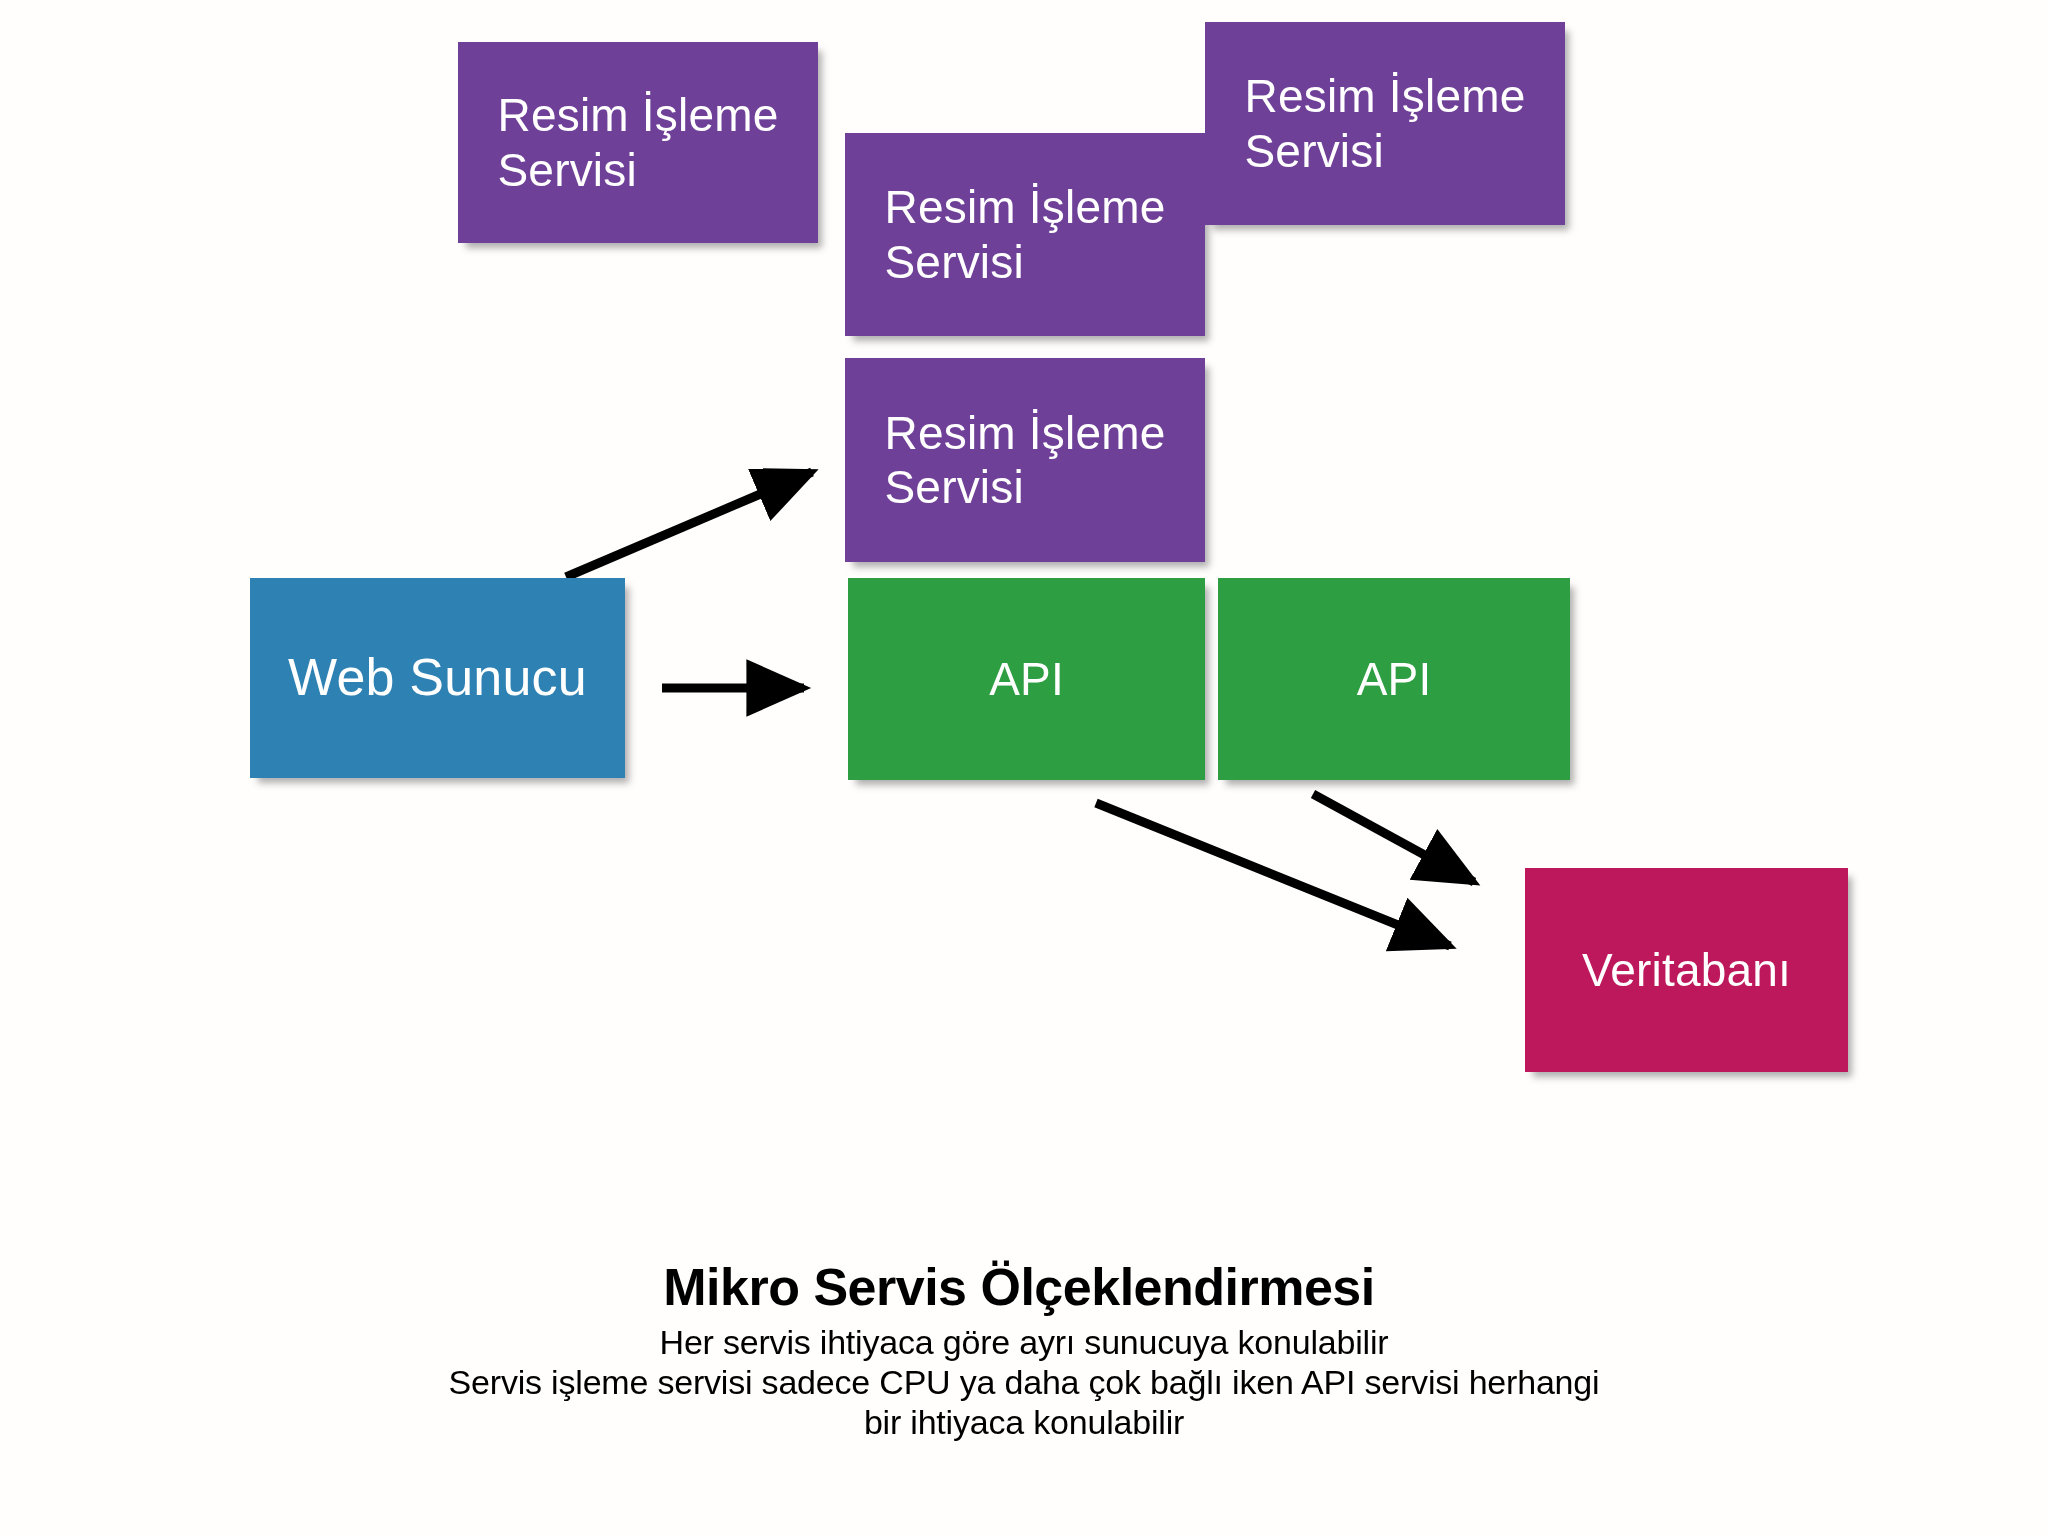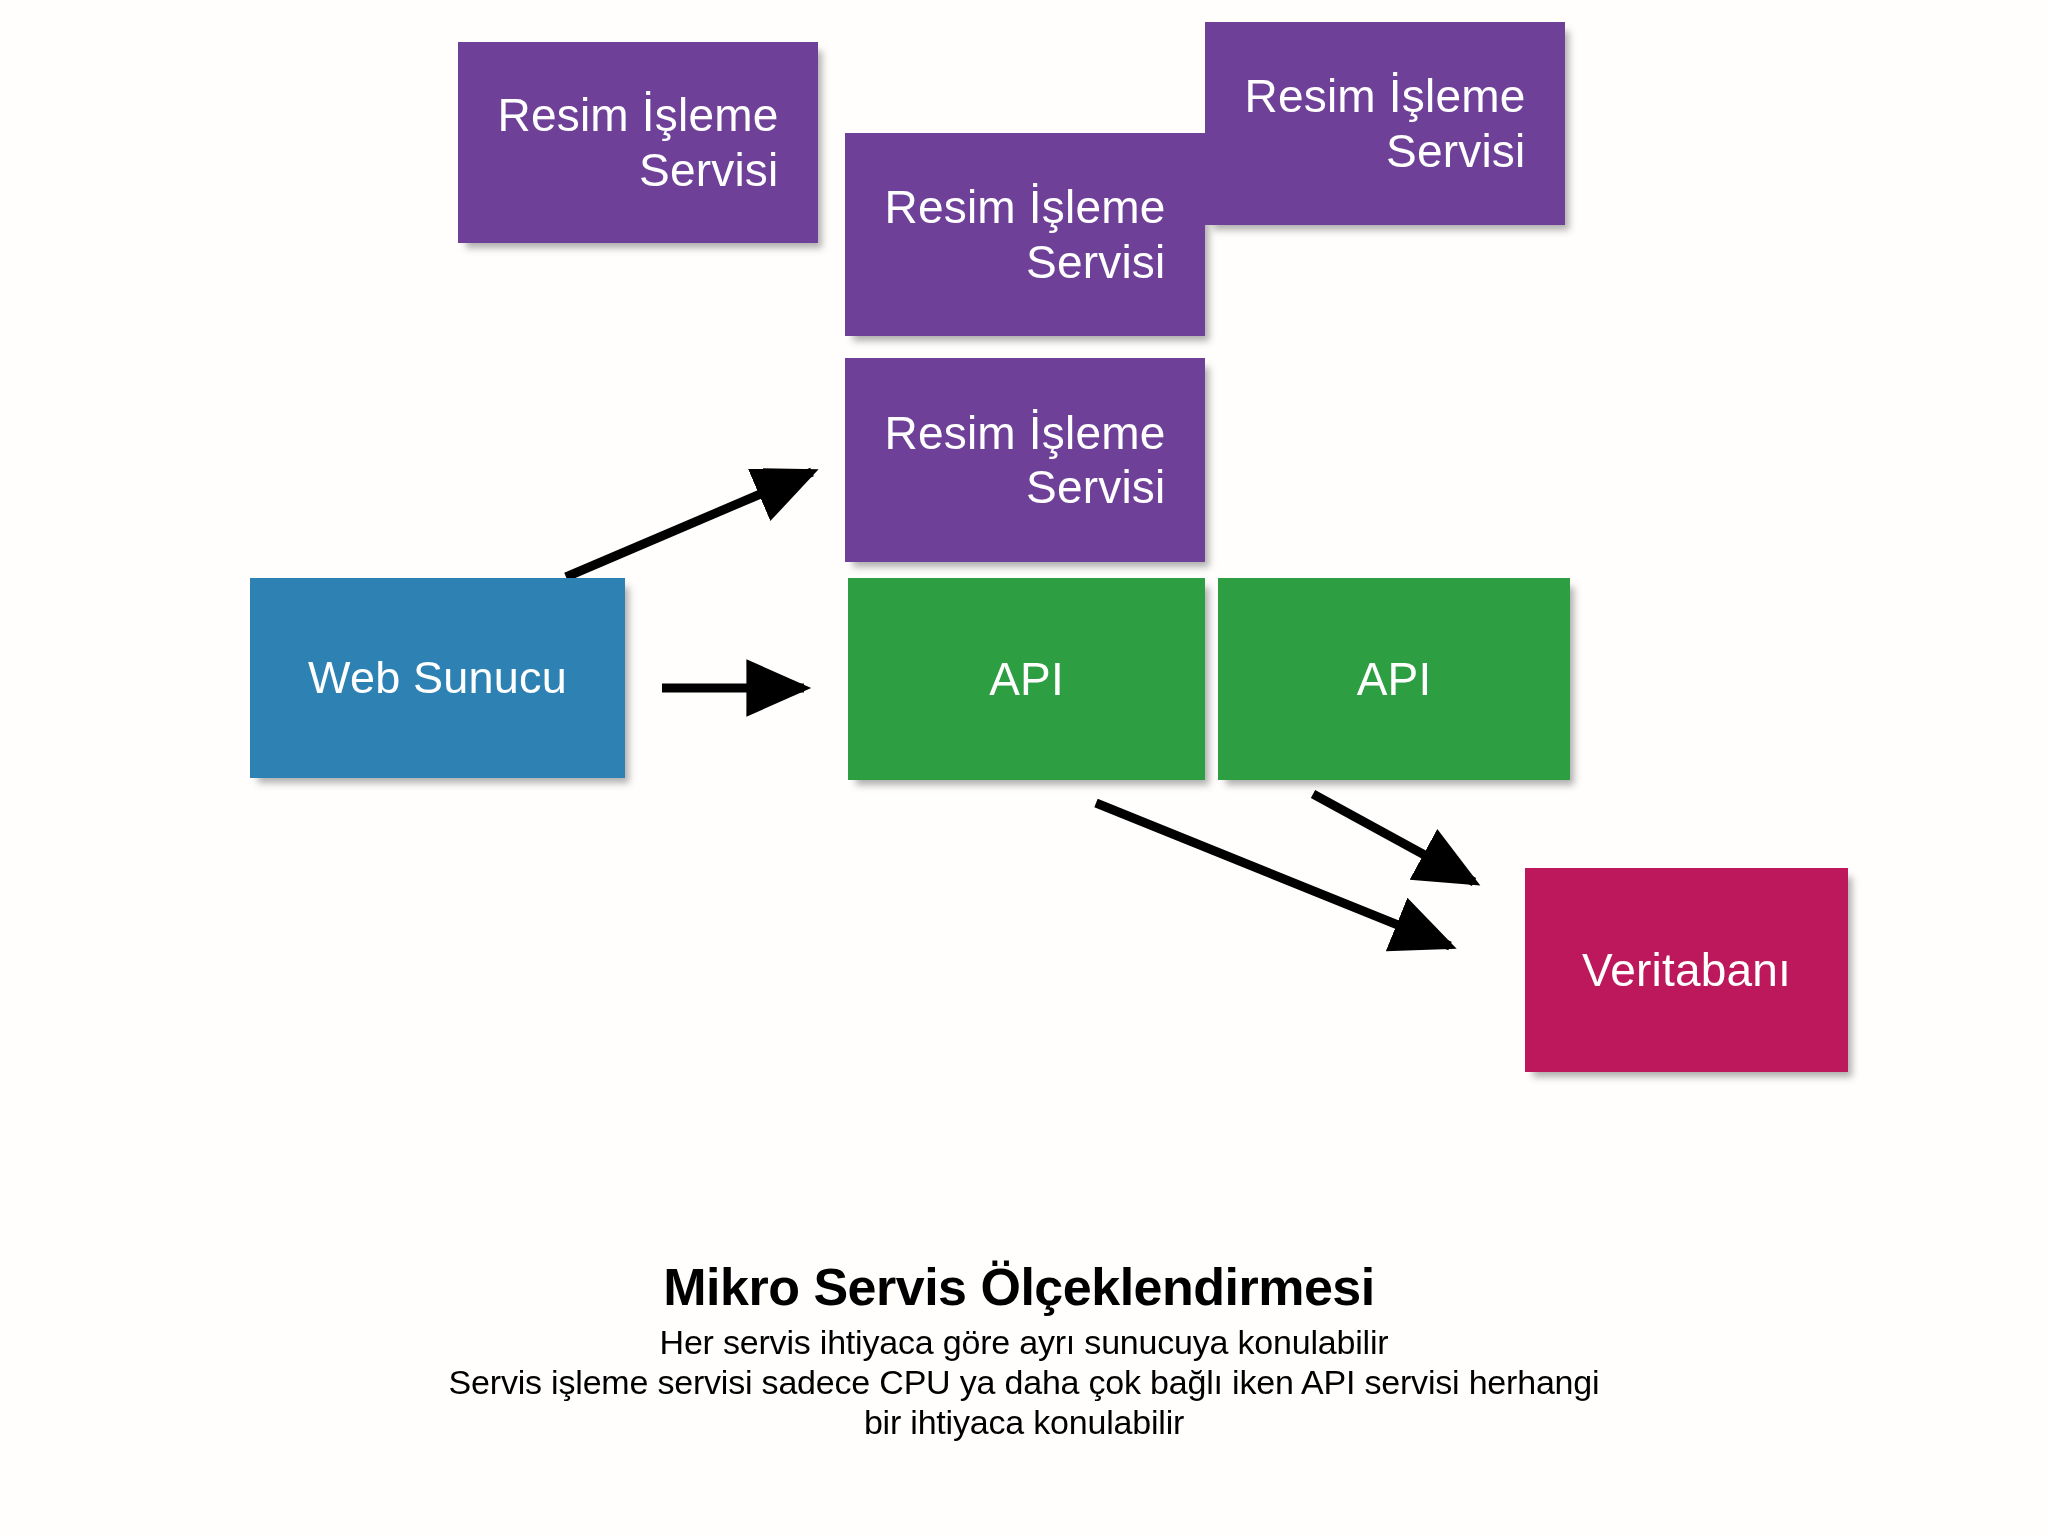--- a/index.html
+++ b/index.html
@@ -21,21 +21,21 @@
     width: 2048px;
     height: 1536px;
     background: #fffefd;
   }
 
   .node {
     position: absolute;
     display: flex;
     align-items: center;
     justify-content: center;
-    text-align: right;
+    text-align: left;
     color: #ffffff;
     font-family: "Liberation Sans", sans-serif;
     font-weight: 400;
     line-height: 1.18;
     box-shadow: 6px 7px 7px -2px rgba(80,80,80,0.45);
     letter-spacing: 0.2px;
     -webkit-font-smoothing: antialiased;
   }
 
   .node .label {
@@ -44,21 +44,21 @@
     white-space: pre-line;
   }
 
   
   .n-svc1 { left: 458px;  top: 42px;  width: 360px; height: 201px; background:#6F4098; font-size: 46px; }
   .n-svc2 { left: 845px;  top: 133px; width: 360px; height: 203px; background:#6F4098; font-size: 46px; }
   .n-svc3 { left: 1205px; top: 22px;  width: 360px; height: 203px; background:#6F4098; font-size: 46px; }
   .n-svc4 { left: 845px;  top: 358px; width: 360px; height: 204px; background:#6F4098; font-size: 46px; }
 
   
-  .n-web  { left: 250px;  top: 578px; width: 375px; height: 200px; background:#2E81B3; font-size: 45px; }
+  .n-web  { left: 250px;  top: 578px; width: 375px; height: 200px; background:#2E81B3; font-size: 52px; }
 
   
   .n-api1 { left: 848px;  top: 578px; width: 357px; height: 202px; background:#2E9E42; font-size: 46px; }
   .n-api2 { left: 1218px; top: 578px; width: 352px; height: 202px; background:#2E9E42; font-size: 46px; }
 
   
   .n-db   { left: 1525px; top: 868px; width: 323px; height: 204px; background:#be185d; font-size: 46px; }
 
   
   #arrows {

